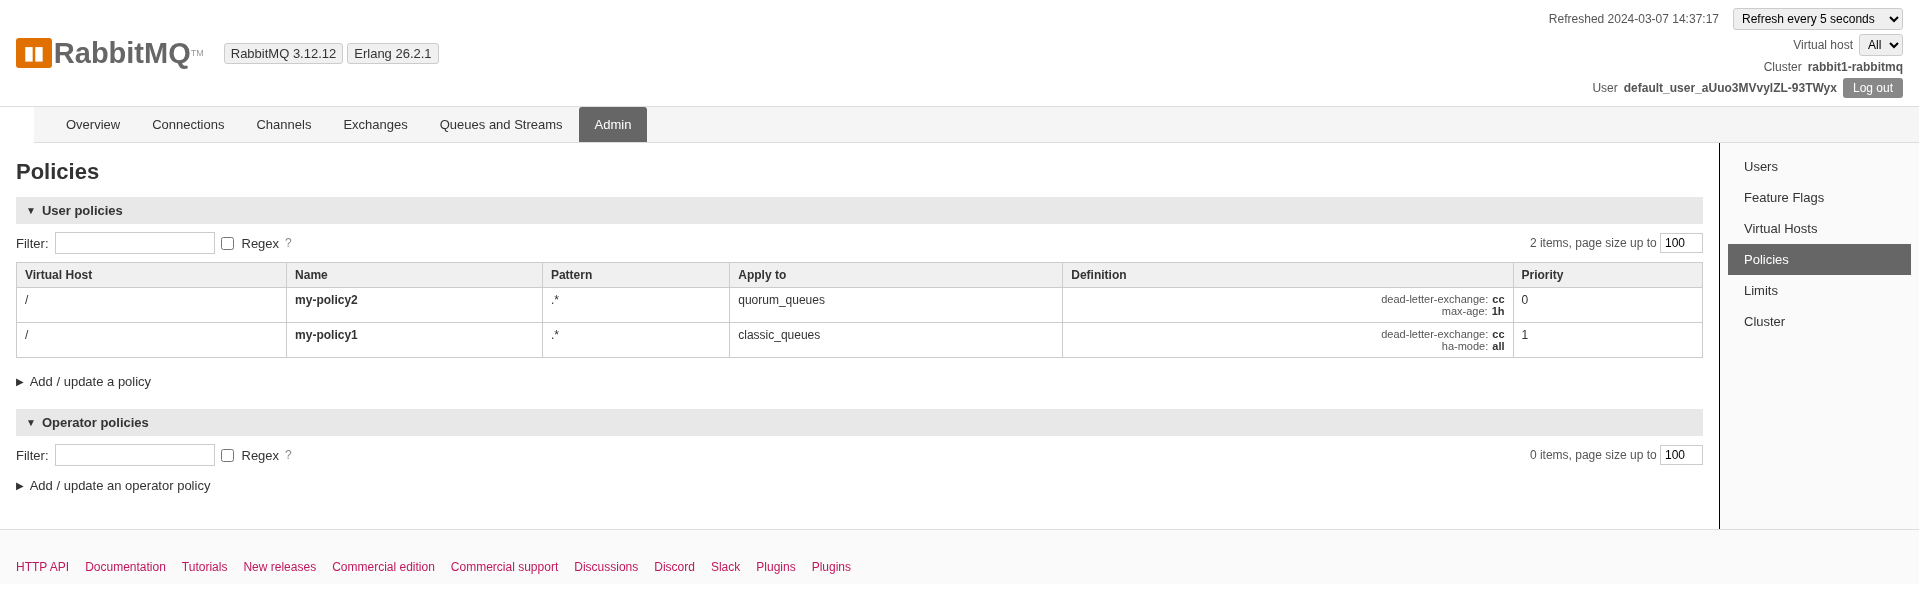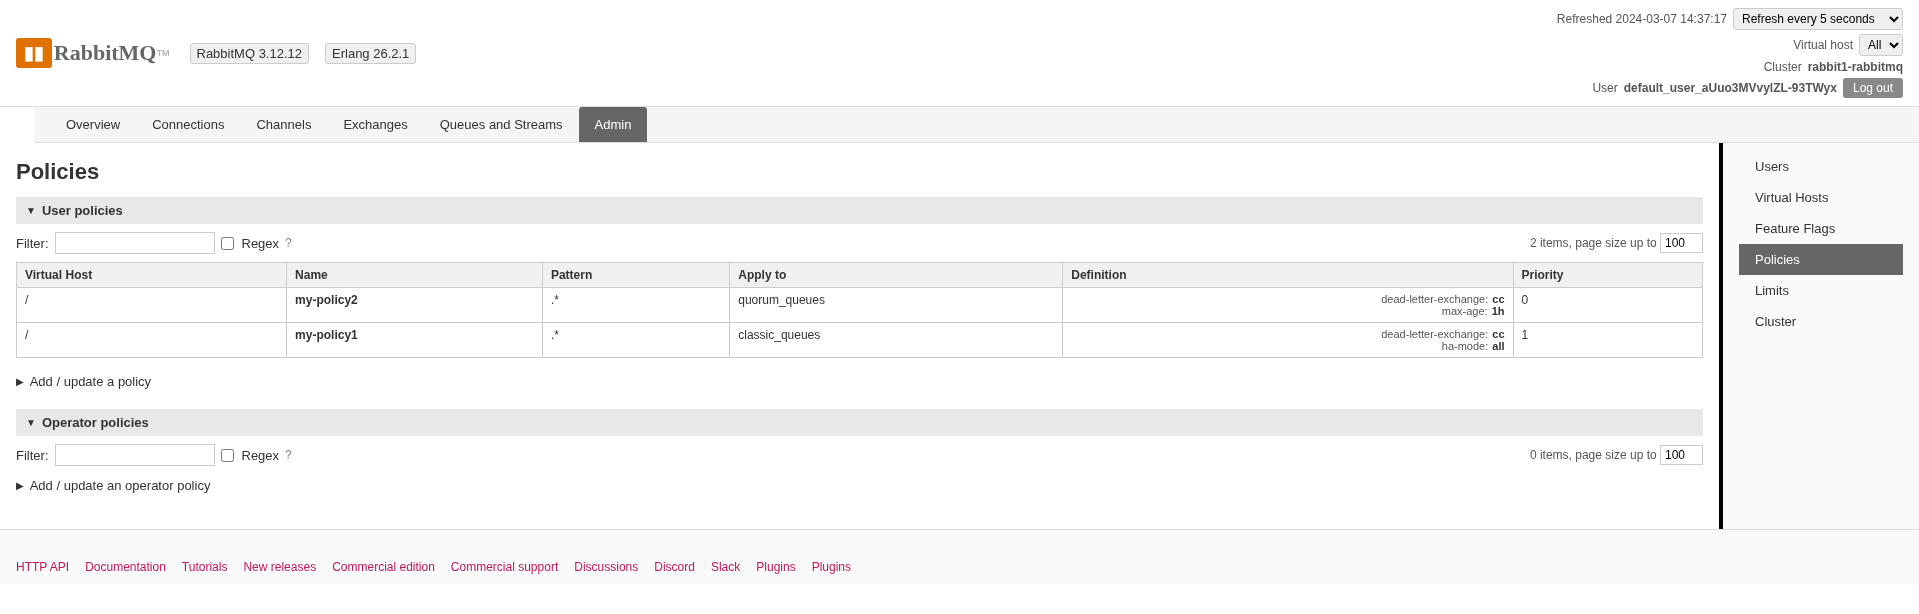--- a/index.html
+++ b/index.html
@@ -2,42 +2,42 @@
 <html><head>
   <meta charset="utf-8">
   <style>
     * { box-sizing: border-box; margin: 0; padding: 0; }
     body { font-family: Arial, Helvetica, sans-serif; font-size: 13px; color: #333; background: #fff; }
 
     
     #header { display: flex; align-items: center; padding: 8px 16px; border-bottom: 1px solid #ddd; background: #fff; }
     #logo { display: flex; align-items: center; margin-right: 20px; }
     #logo .logo-box { background: #e07000; color: white; font-weight: bold; font-size: 18px; padding: 4px 8px; border-radius: 3px; margin-right: 2px; }
-    #logo .logo-text { font-size: 22px; font-weight: bold; color: #666; font-family: Liberation Serif, serif; }
+    #logo .logo-text { font-size: 29px; font-weight: bold; color: #666; }
     #logo .logo-tm { font-size: 9px; color: #999; vertical-align: super; }
-    .version-badge { background: #f0f0f0; border: 1px solid #ccc; border-radius: 3px; padding: 2px 6px; margin-right: 16px; }
+    .version-badge { background: #f0f0f0; border: 1px solid #ccc; border-radius: 3px; padding: 2px 6px; margin-right: 4px; }
 
     #top-right { margin-left: auto; text-align: right; font-size: 12px; color: #555; }
-    #top-right .refresh-row { display: flex; align-items: center; justify-content: flex-end; gap: 6px; margin-bottom: 4px; }
+    #top-right .refresh-row { display: flex; align-items: center; justify-content: flex-end; gap: 14px; margin-bottom: 4px; }
     #top-right .vhost-row { display: flex; align-items: center; justify-content: flex-end; gap: 6px; margin-bottom: 4px; }
     #top-right .cluster-row { display: flex; align-items: center; justify-content: flex-end; gap: 6px; margin-bottom: 4px; }
     #top-right .user-row { display: flex; align-items: center; justify-content: flex-end; gap: 6px; }
     select.refresh-select { font-size: 12px; padding: 2px 4px; border: 1px solid #ccc; border-radius: 3px; }
     select.vhost-select { font-size: 12px; padding: 2px 4px; border: 1px solid #ccc; border-radius: 3px; }
     .btn-logout { background: #888; color: white; border: none; padding: 3px 10px; border-radius: 3px; cursor: pointer; font-size: 12px; }
 
     
     #nav { background: #f5f5f5; border-bottom: 1px solid #ddd; padding: 0 16px; display: flex; gap: 0; margin-left: 34px; }
     .nav-item { padding: 10px 16px; cursor: pointer; font-size: 13px; color: #333; text-decoration: none; display: inline-block; }
     .nav-item.active { background: #666; color: white; border-radius: 3px 3px 0 0; }
 
     
     #main { display: flex; }
     #content { flex: 1; padding: 16px; min-width: 0; }
-    #sidebar { width: 200px; border-left: 4px solid #000000; padding: 8px 16px; background: #fafafa; }
+    #sidebar { width: 200px; border-left: 1px solid #000000; padding: 8px 8px; background: #fafafa; }
 
     
     .sidebar-item { padding: 8px 16px; font-size: 13px; cursor: pointer; color: #333; }
     .sidebar-item.active { background: #666; color: white; }
 
     
     #page-title { font-size: 22px; font-weight: bold; color: #333; margin-bottom: 12px; }
 
     
     .section-header { display: flex; align-items: center; background: #e8e8e8; padding: 6px 10px; cursor: pointer; margin-bottom: 8px; }
@@ -229,22 +229,22 @@
       <div class="expand-row">
         <span class="triangle-right">▶</span>
         <span class="expand-label">Add / update an operator policy</span>
       </div>
     </div>
 
   </div>
 
   <div id="sidebar">
     <div class="sidebar-item">Users</div>
+    <div class="sidebar-item">Feature Flags</div>
     <div class="sidebar-item">Virtual Hosts</div>
-    <div class="sidebar-item">Feature Flags</div>
     <div class="sidebar-item active">Policies</div>
     <div class="sidebar-item">Limits</div>
     <div class="sidebar-item">Cluster</div>
   </div>
 </div>
 
 <div id="footer">
   <a class="footer-link">HTTP API</a>
   <a class="footer-link">Documentation</a>
   <a class="footer-link">Tutorials</a>

